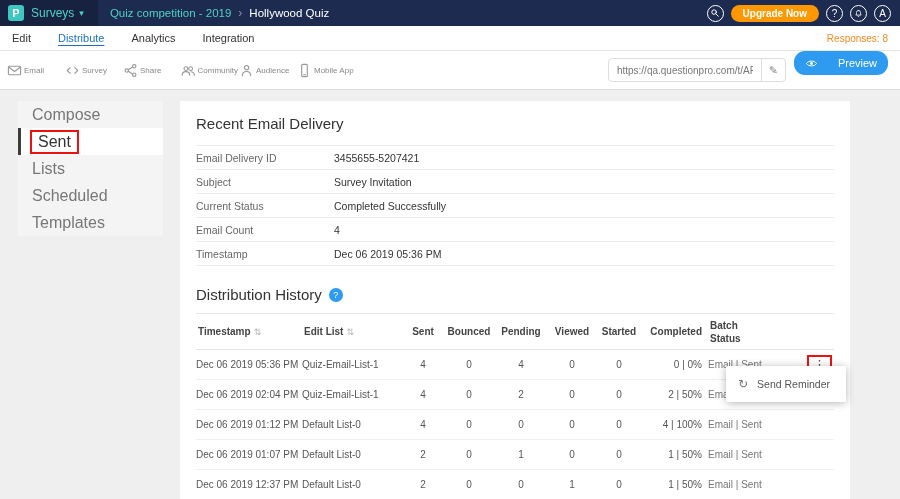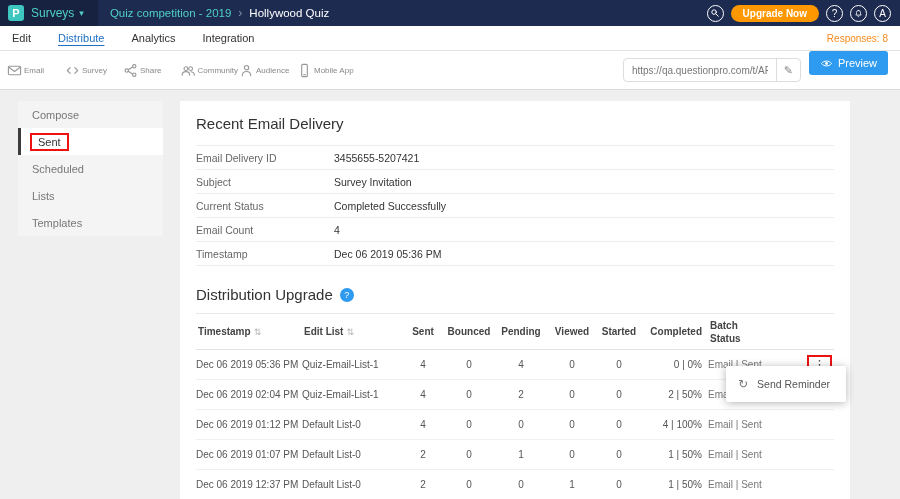--- a/index.html
+++ b/index.html
@@ -37,31 +37,31 @@
              align-items:center; padding:0 6px; }
   .tool { width:58px; display:flex; flex-direction:row; align-items:center; gap:1px; cursor:pointer; }
   .tool svg { stroke:#999; fill:none; stroke-width:1.2; stroke-linecap:round; stroke-linejoin:round; }
   .tlabel { font-size:8px; color:#888; }
   .urlbox { margin-left:auto; display:flex; align-items:center; height:24px; border:1px solid #ddd;
             border-radius:4px; overflow:hidden; background:#fff; }
   .urlbox input { border:none; outline:none; width:152px; font-size:10px; color:#777; padding:0 8px;
                   font-family:inherit; }
   .url-edit { width:24px; height:24px; border-left:1px solid #ddd; display:flex; align-items:center;
               justify-content:center; color:#888; font-size:11px; cursor:pointer; }
-  .preview { margin:0 6px 14px 8px; height:24px; background:#2e9af0; border:none; border-radius:3px;
-             color:#fff; font-size:11px; padding:0 11px; display:flex; align-items:center; gap:5px;
+  .preview { margin:0 6px 14px 8px; height:24px; background:#2e9af0; border:none; border-radius:11px;
+             color:#fff; font-size:11px; padding:0 11px; display:flex; align-items:center; gap:20px;
              cursor:pointer; font-family:inherit; }
   .preview svg { fill:none; stroke:#fff; stroke-width:1; }
   .preview .pupil { fill:#fff; stroke:none; }
 
   
   .content { flex:1; display:flex; padding:11px 50px 0 18px; gap:17px; overflow:hidden; }
   .sidebar { flex:0 0 145px; align-self:flex-start; background:#f4f4f4; }
   .side-item { height:27px; display:flex; align-items:center; padding-left:14px; color:#777;
-               font-size:11px; cursor:pointer; }
+               font-size:16px; cursor:pointer; }
   .side-item.active { background:#fff; border-left:3px solid #3c3c3c; padding-left:11px; color:#333; }
   .ann { outline:2px solid #ee1111; outline-offset:0; padding:1px 6px; }
 
   .panel { flex:1; background:#fff; padding:14px 16px 0; overflow:hidden; }
   .h2 { font-size:15px; font-weight:400; color:#333; display:flex; align-items:center; gap:7px; }
   .help-dot { width:14px; height:14px; border-radius:50%; background:#2e9af0; color:#fff; font-size:9px;
               display:flex; align-items:center; justify-content:center; cursor:pointer; }
 
   .details { margin-top:13px; border-top:1px solid #ececec; }
   .drow { display:flex; height:24px; align-items:center; border-bottom:1px solid #ececec; font-size:10.5px; }
@@ -204,25 +204,25 @@
 
         <div class="side-item">
           <span>Compose</span>
         </div>
 
         <div class="side-item active">
           <span class="ann">Sent</span>
         </div>
 
         <div class="side-item">
+          <span>Lists</span>
+        </div>
+
+        <div class="side-item">
           <span>Scheduled</span>
-        </div>
-
-        <div class="side-item">
-          <span>Lists</span>
         </div>
 
         <div class="side-item">
           <span>Templates</span>
         </div>
       </aside>
 
     <main class="panel">
       <h2 class="h2">Recent Email Delivery</h2>
 
@@ -248,21 +248,21 @@
             <span class="dvalue">4</span>
           </div>
 
           <div class="drow">
             <span class="dlabel">Timestamp</span>
             <span class="dvalue">Dec 06 2019 05:36 PM</span>
           </div>
         </div>
 
       <h2 class="h2 hist-title">
-        <span>Distribution Upgrade</span>
+        <span>Distribution History</span>
         <span class="help-dot">?</span>
       </h2>
 
       <div class="table">
         <div class="grid thead">
           <div class="th">
             <span>Timestamp</span><span class="sort">⇅</span>
           </div>
           <div class="th">
             <span>Edit List</span><span class="sort">⇅</span>

